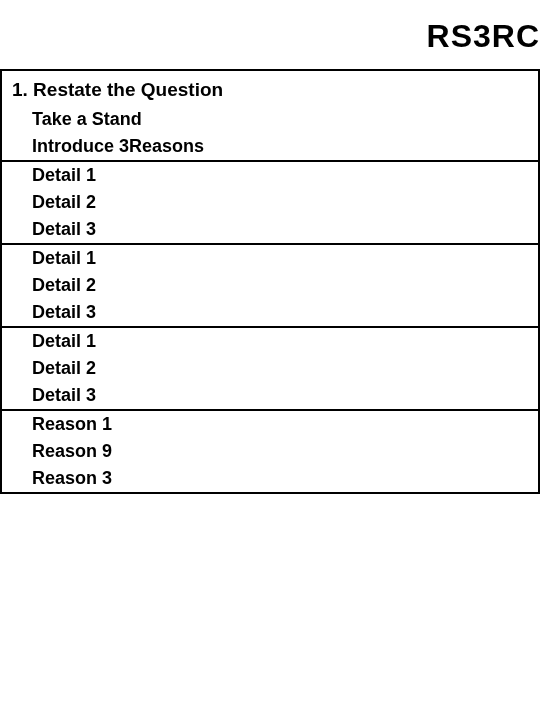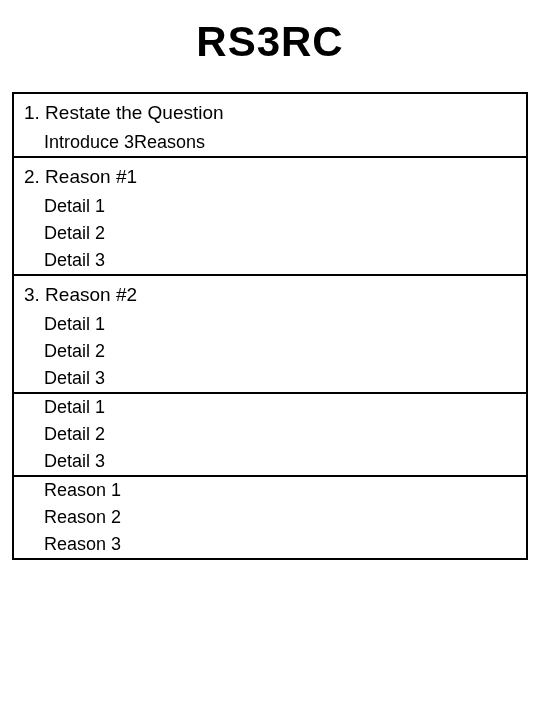--- a/index.html
+++ b/index.html
@@ -11,30 +11,31 @@
     body {
       width: 540px;
       min-height: 720px;
       background: #ffffff;
       font-family: Arial, sans-serif;
       font-size: 18px;
       color: #000000;
     }
 
     .page-title {
-      text-align: center;
-      font-size: 42px;
+      text-align: right;
+      font-size: 32px;
       font-weight: bold;
       padding: 18px 0 14px 0;
       letter-spacing: 1px;
     }
 
     .sections-wrapper {
       border: 2.5px solid #000;
-      margin: 12px;
+      margin: 0;
+      font-weight: bold;
     }
 
     .sec-block {
       border-bottom: 2px solid #000;
     }
 
     .sec-block:last-child {
       border-bottom: none;
     }
 
@@ -52,37 +53,36 @@
     }
   </style>
 </head>
 <body>
 
 <div class="page-title">RS3RC</div>
 
 <div class="sections-wrapper" id="outline-container">
 <div class="sec-block">
       <div class="sec-title">1. Restate the Question</div>
+      <div class="sec-sub">Take a Stand</div>
       <div class="sec-sub">Introduce 3Reasons</div>
     </div>
     <div class="sec-block">
-      <div class="sec-title">2. Reason #1</div>
       <div class="sec-sub">Detail 1</div>
       <div class="sec-sub">Detail 2</div>
       <div class="sec-sub">Detail 3</div>
     </div>
     <div class="sec-block">
-      <div class="sec-title">3. Reason #2</div>
       <div class="sec-sub">Detail 1</div>
       <div class="sec-sub">Detail 2</div>
       <div class="sec-sub">Detail 3</div>
     </div>
     <div class="sec-block">
       <div class="sec-sub">Detail 1</div>
       <div class="sec-sub">Detail 2</div>
       <div class="sec-sub">Detail 3</div>
     </div>
     <div class="sec-block">
       <div class="sec-sub">Reason 1</div>
-      <div class="sec-sub">Reason 2</div>
+      <div class="sec-sub">Reason 9</div>
       <div class="sec-sub">Reason 3</div>
     </div>
   </div>
 
 </body></html>

